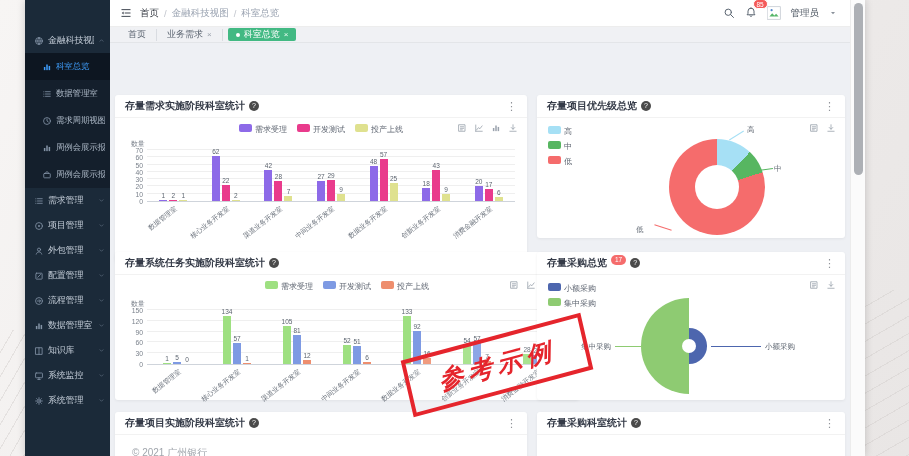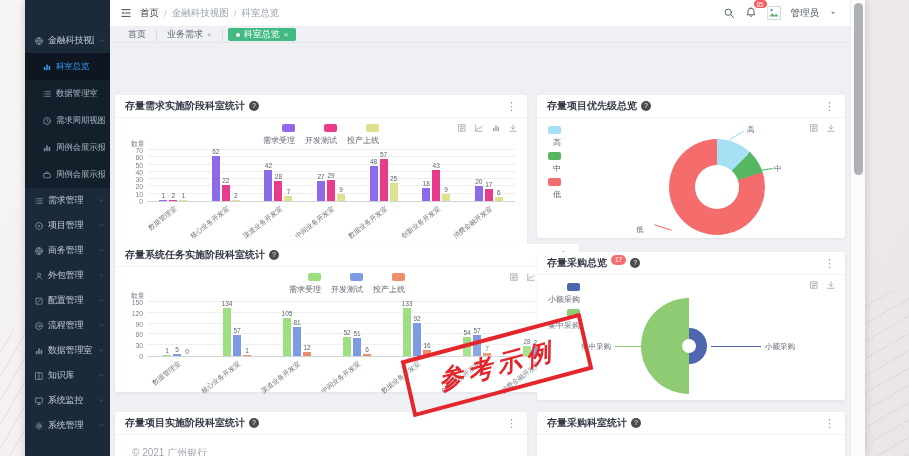--- a/index.html
+++ b/index.html
@@ -73,21 +73,21 @@
   .cbadge { background:#f56c6c; color:#fff; font-size:6.5px; height:10px; line-height:10px;
             padding:0 4px; border-radius:5px; margin-left:4px; transform:translateY(-3px);
             font-weight:normal; }
   .kebab { margin-left:auto; color:#909399; font-size:11px; font-weight:normal; cursor:pointer; }
   .card-body { position:relative; height:calc(100% - 23px); }
 
   .legend-row { position:absolute; top:6px; left:0; right:0; display:flex; justify-content:center;
                 gap:10px; font-size:8px; color:#5f6672; }
   .legend-col { position:absolute; top:8px; left:11px; display:flex; flex-direction:column; gap:4px;
                 font-size:8px; color:#5f6672; }
-  .chip { display:flex; align-items:flex-end; gap:3px; cursor:pointer;flex-direction:column; }
+  .chip { display:flex; align-items:flex-start; gap:3px; cursor:pointer; }
   .swatch { width:13px; height:8px; border-radius:2px; }
   .toolbox { position:absolute; top:5px; right:9px; display:flex; gap:7px; color:#9aa2ad; }
   .toolbox .icon { width:10px; height:10px; cursor:pointer; }
 
   .bchart { position:absolute; left:10px; right:12px; }
   .ygutter { position:absolute; left:0; top:0; width:22px; }
   .ytick { position:absolute; right:4px; font-size:6.8px; color:#7b828c; }
   .ylab { position:absolute; left:6px; top:-12px; font-size:6.8px; color:#7b828c; }
   .plot-area { position:absolute; left:22px; right:0; top:0; display:flex; align-items:flex-end;
                justify-content:space-around; border-bottom:1px solid #cfd4db; }
@@ -222,34 +222,20 @@
           <span class="slbl">项目管理</span>
           <span class="icon chev">
             <svg viewBox="0 0 16 16">
               <path d="M4.5 6.3L8 9.8l3.5-3.5"></path>
             </svg>
           </span>
         </div>
         <div class="s-item top">
           <span class="icon">
             <svg viewBox="0 0 16 16">
-              <circle cx="8" cy="8" r="5.5"></circle>
-              <path d="M2.5 8h11M8 2.5c-2.8 3.4-2.8 7.6 0 11M8 2.5c2.8 3.4 2.8 7.6 0 11"></path>
-            </svg>
-          </span>
-          <span class="slbl">商务管理</span>
-          <span class="icon chev">
-            <svg viewBox="0 0 16 16">
-              <path d="M4.5 6.3L8 9.8l3.5-3.5"></path>
-            </svg>
-          </span>
-        </div>
-        <div class="s-item top">
-          <span class="icon">
-            <svg viewBox="0 0 16 16">
               <circle cx="8" cy="5.8" r="2.5"></circle>
               <path d="M3.6 13c.7-2.3 2.3-3.5 4.4-3.5s3.7 1.2 4.4 3.5"></path>
             </svg>
           </span>
           <span class="slbl">外包管理</span>
           <span class="icon chev">
             <svg viewBox="0 0 16 16">
               <path d="M4.5 6.3L8 9.8l3.5-3.5"></path>
             </svg>
           </span>
@@ -596,21 +582,21 @@
           <div class="hole"></div>
           <div class="dline" style="left: 191px; top: 17px; width: 17px; transform: rotate(-32deg); background: rgb(166, 224, 245);"></div>
           <div class="dline" style="left: 221px; top: 51px; width: 15px; transform: rotate(-8deg); background: rgb(87, 182, 97);"></div>
           <div class="dline" style="left: 117px; top: 109px; width: 18px; transform: rotate(18deg); background: rgb(245, 108, 108);"></div>
           <span class="dlab" style="left:210px;top:7px">高</span>
           <span class="dlab" style="left:237px;top:46px">中</span>
           <span class="dlab" style="left:99px;top:107px">低</span>
         </div>
       </section>
 
-      <section class="card" style="left:5px;top:244px;width:464px;height:148px">
+      <section class="card" style="left:5px;top:252px;width:464px;height:148px">
         <div class="card-head">
           <span>存量系统任务实施阶段科室统计</span>
           <span class="help">?</span>
           <span class="kebab">⋮</span>
         </div>
         <div class="card-body">
           <div class="legend-row">
               <span class="chip">
                 <span class="swatch" style="background: rgb(158, 224, 129);"></span>
                 <span>需求受理</span>

